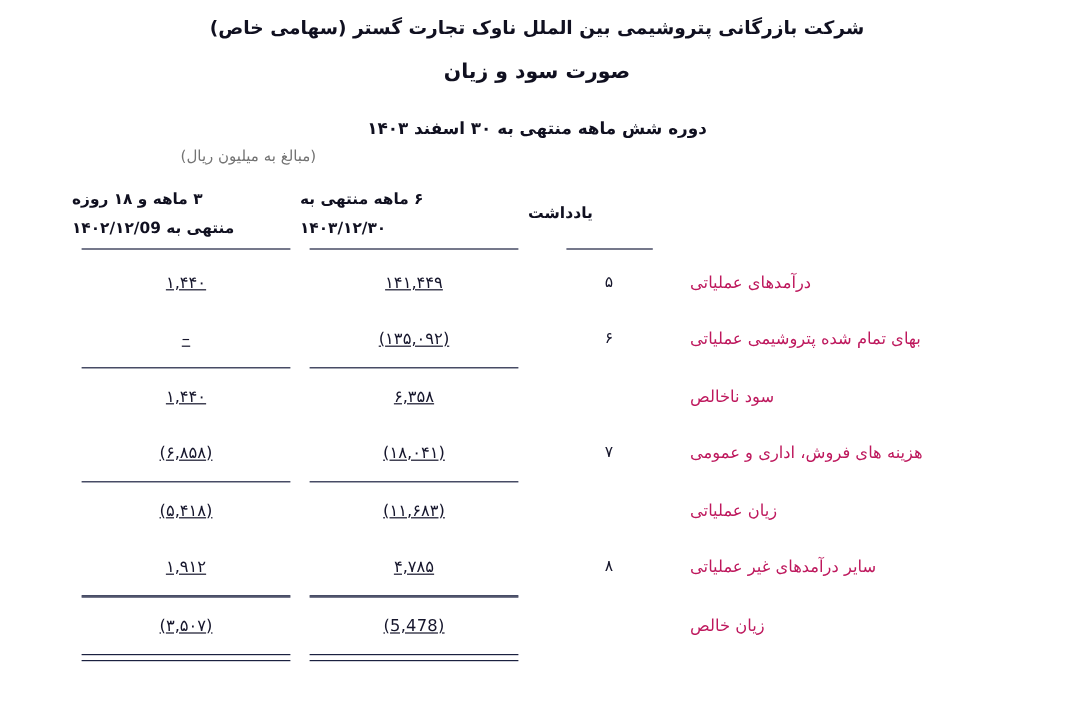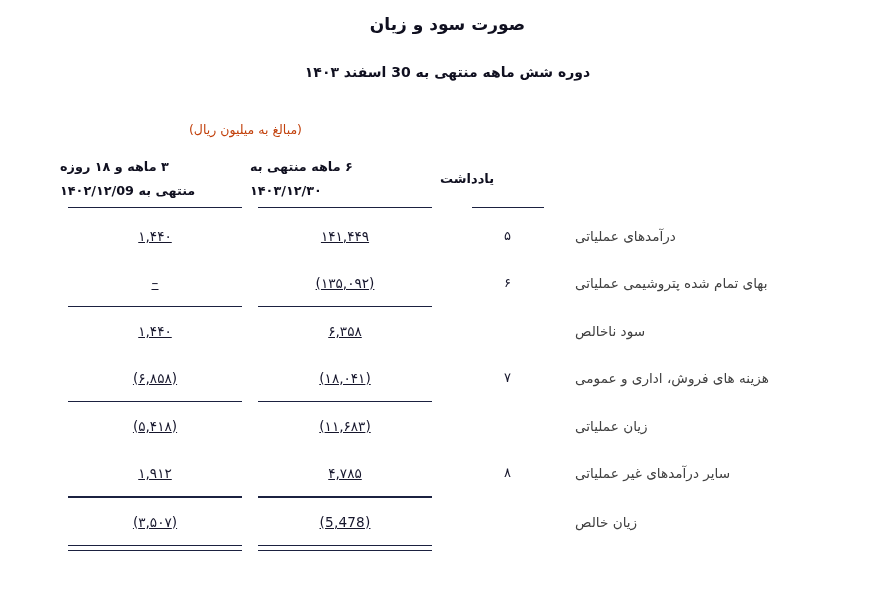--- a/index.html
+++ b/index.html
@@ -52,23 +52,23 @@
     color: #101020;
     line-height: 1.5;
   }
 
   
   .units-note {
     position: absolute;
     top: 122px;
     left: 112px;
     width: 190px;
-    text-align: right;
+    text-align: center;
     font-size: 12.5px;
-    color: #c2410c;
+    color: #737373;
     direction: rtl;
   }
 
   
   .stmt {
     position: absolute;
     top: 155px;
     left: 0;
     width: 895px;
     border-collapse: collapse;
@@ -115,21 +115,21 @@
     border-bottom: 1.6px solid #1b2140;
     margin: 0 auto;
   }
   .hline.note-w { width: 72px; }
   .hline.num-w  { width: 174px; }
 
   
   .row-label {
     text-align: left;
     font-size: 13.6px;
-    color: #404040;
+    color: #be185d;
     padding: 0 0 0 14px;
     white-space: nowrap;
     height: 47px;
     margin-left: 34px;
   }
   .row-note {
     text-align: center;
     font-size: 13px;
     color: #16162c;
     height: 47px;
@@ -166,22 +166,23 @@
     width: 174px;
     margin: 0 auto;
   }
 </style>
 </head>
 <body>
 
 <div class="page">
 
   <div class="title-block">
+    <div class="doc-title">شرکت بازرگانی پتروشیمی بین الملل ناوک تجارت گستر (سهامی خاص)</div>
     <div class="doc-subtitle">صورت سود و زیان</div>
-    <div class="doc-period">دوره شش ماهه منتهی به 30 اسفند ۱۴۰۳</div>
+    <div class="doc-period">دوره شش ماهه منتهی به ۳۰ اسفند ۱۴۰۳</div>
   </div>
 
   <div class="units-note">(مبالغ به میلیون ریال)</div>
 
   <table class="stmt">
     <colgroup>
       <col class="c-label">
       <col class="c-note">
       <col class="c-cur">
       <col class="c-prev">

